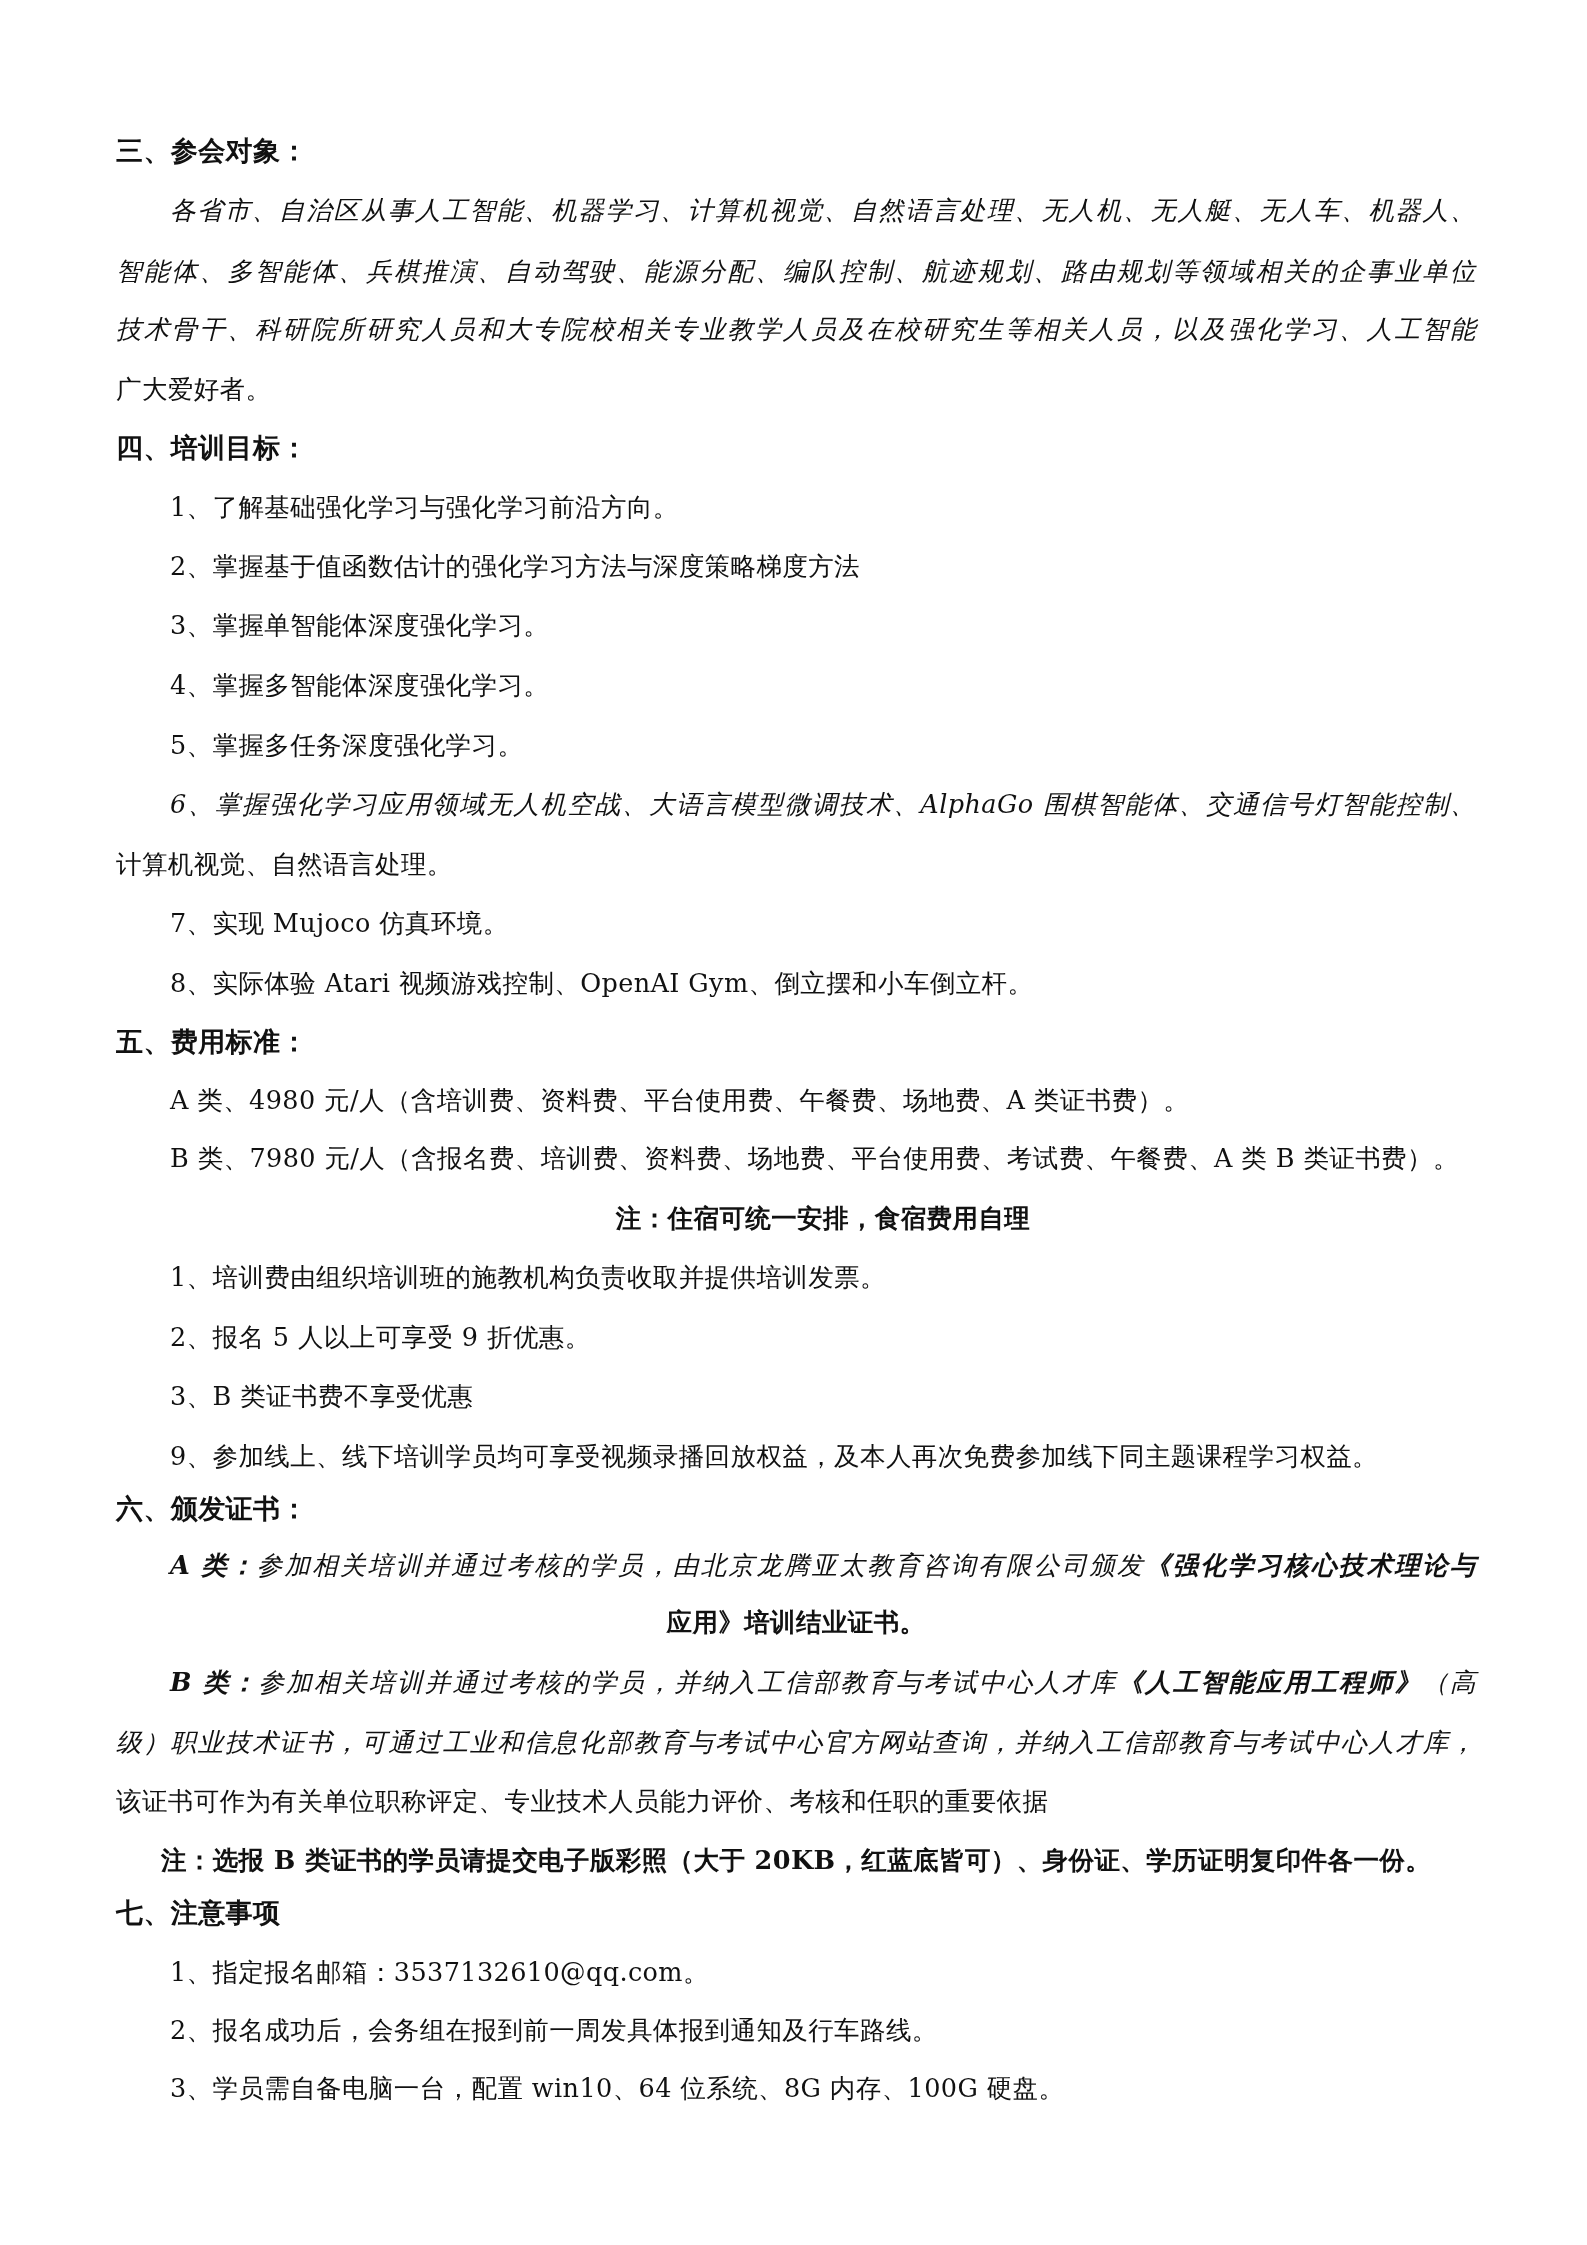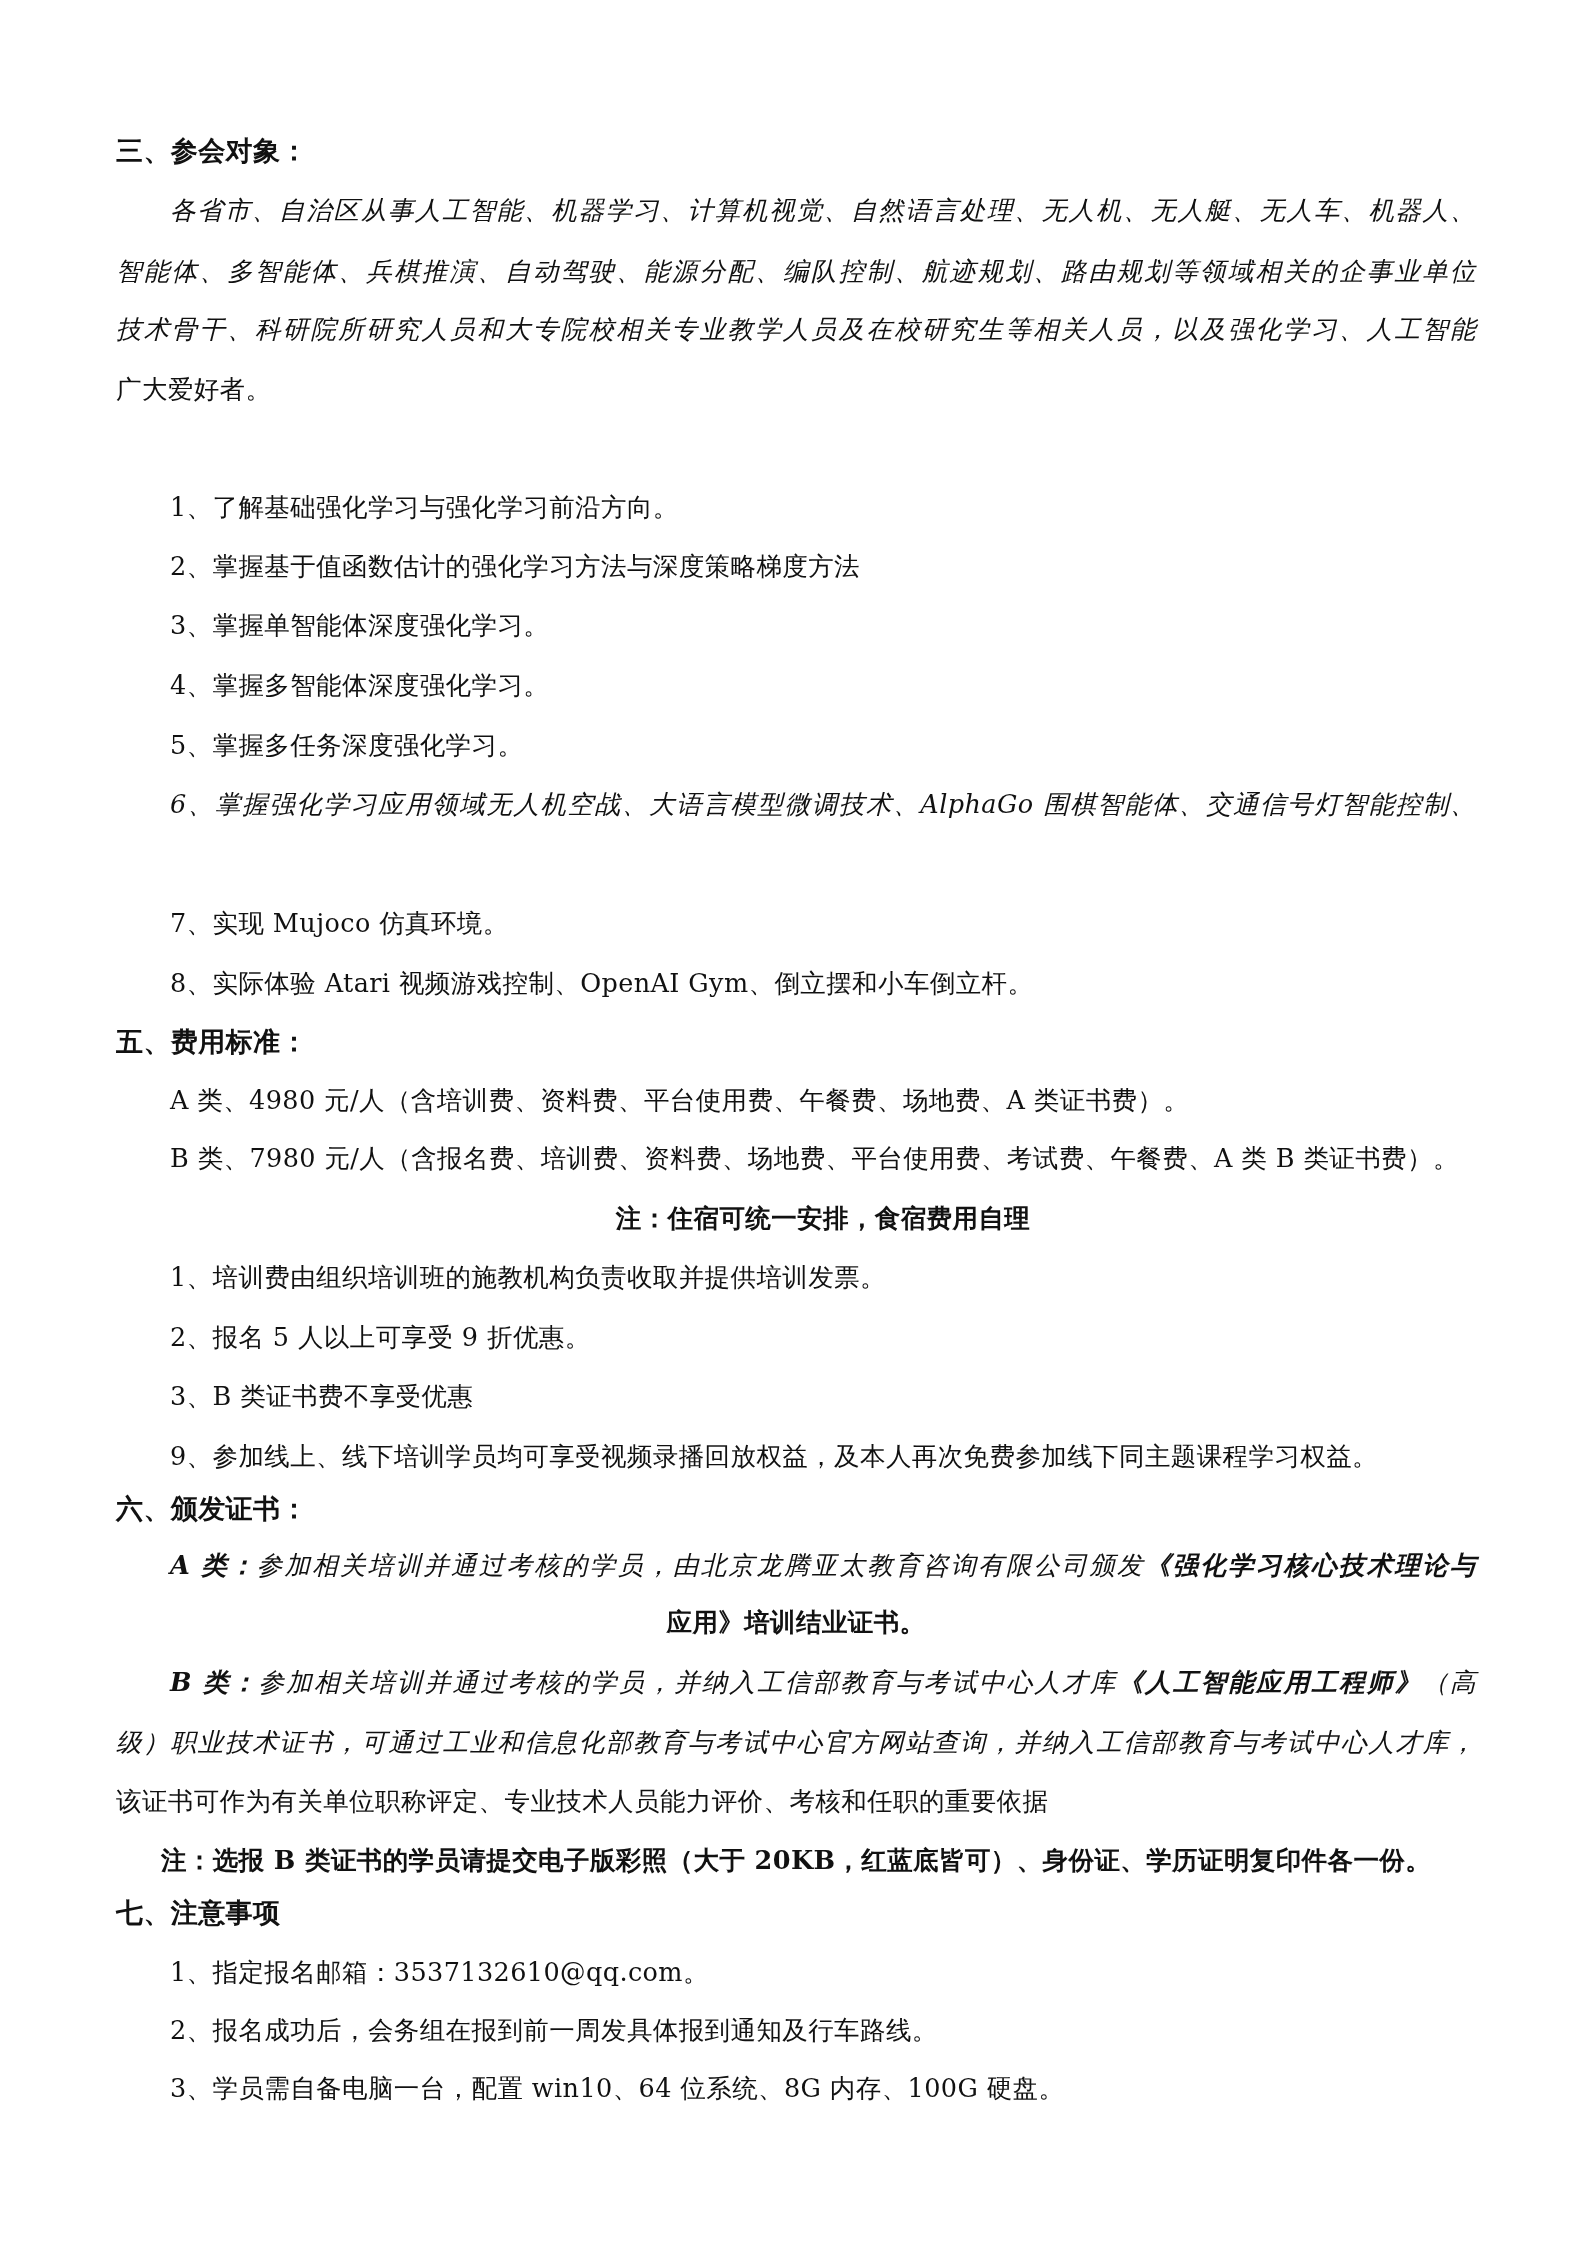--- a/index.html
+++ b/index.html
@@ -17,26 +17,28 @@
 <body>
 
 <div class="page">
 
   <div class="line h" style="top:134px">三、参会对象：</div>
   <div class="line ind just" style="top:193px">各省市、自治区从事人工智能、机器学习、计算机视觉、自然语言处理、无人机、无人艇、无人车、机器人、</div>
   <div class="line just" style="top:254px">智能体、多智能体、兵棋推演、自动驾驶、能源分配、编队控制、航迹规划、路由规划等领域相关的企事业单位</div>
   <div class="line just" style="top:312px">技术骨干、科研院所研究人员和大专院校相关专业教学人员及在校研究生等相关人员，以及强化学习、人工智能</div>
   <div class="line" style="top:372px">广大爱好者。</div>
 
+  <div class="line h" style="top:431px">四、培训目标：</div>
   <div class="line ind" style="top:490px">1、了解基础强化学习与强化学习前沿方向。</div>
   <div class="line ind" style="top:549px">2、掌握基于值函数估计的强化学习方法与深度策略梯度方法</div>
   <div class="line ind" style="top:608px">3、掌握单智能体深度强化学习。</div>
   <div class="line ind" style="top:668px">4、掌握多智能体深度强化学习。</div>
   <div class="line ind" style="top:728px">5、掌握多任务深度强化学习。</div>
   <div class="line ind just" style="top:787px">6、掌握强化学习应用领域无人机空战、大语言模型微调技术、AlphaGo 围棋智能体、交通信号灯智能控制、</div>
+  <div class="line" style="top:847px">计算机视觉、自然语言处理。</div>
   <div class="line ind" style="top:906px">7、实现 Mujoco 仿真环境。</div>
   <div class="line ind" style="top:966px">8、实际体验 Atari 视频游戏控制、OpenAI Gym、倒立摆和小车倒立杆。</div>
 
   <div class="line h" style="top:1025px">五、费用标准：</div>
   <div class="line ind" style="top:1083px">A 类、4980 元/人（含培训费、资料费、平台使用费、午餐费、场地费、A 类证书费）。</div>
   <div class="line ind" style="top:1141px">B 类、7980 元/人（含报名费、培训费、资料费、场地费、平台使用费、考试费、午餐费、A 类 B 类证书费）。</div>
   <div class="line ind b" style="top:1201px">注：住宿可统一安排，食宿费用自理</div>
   <div class="line ind" style="top:1260px">1、培训费由组织培训班的施教机构负责收取并提供培训发票。</div>
   <div class="line ind" style="top:1320px">2、报名 5 人以上可享受 9 折优惠。</div>
   <div class="line ind" style="top:1379px">3、B 类证书费不享受优惠</div>

